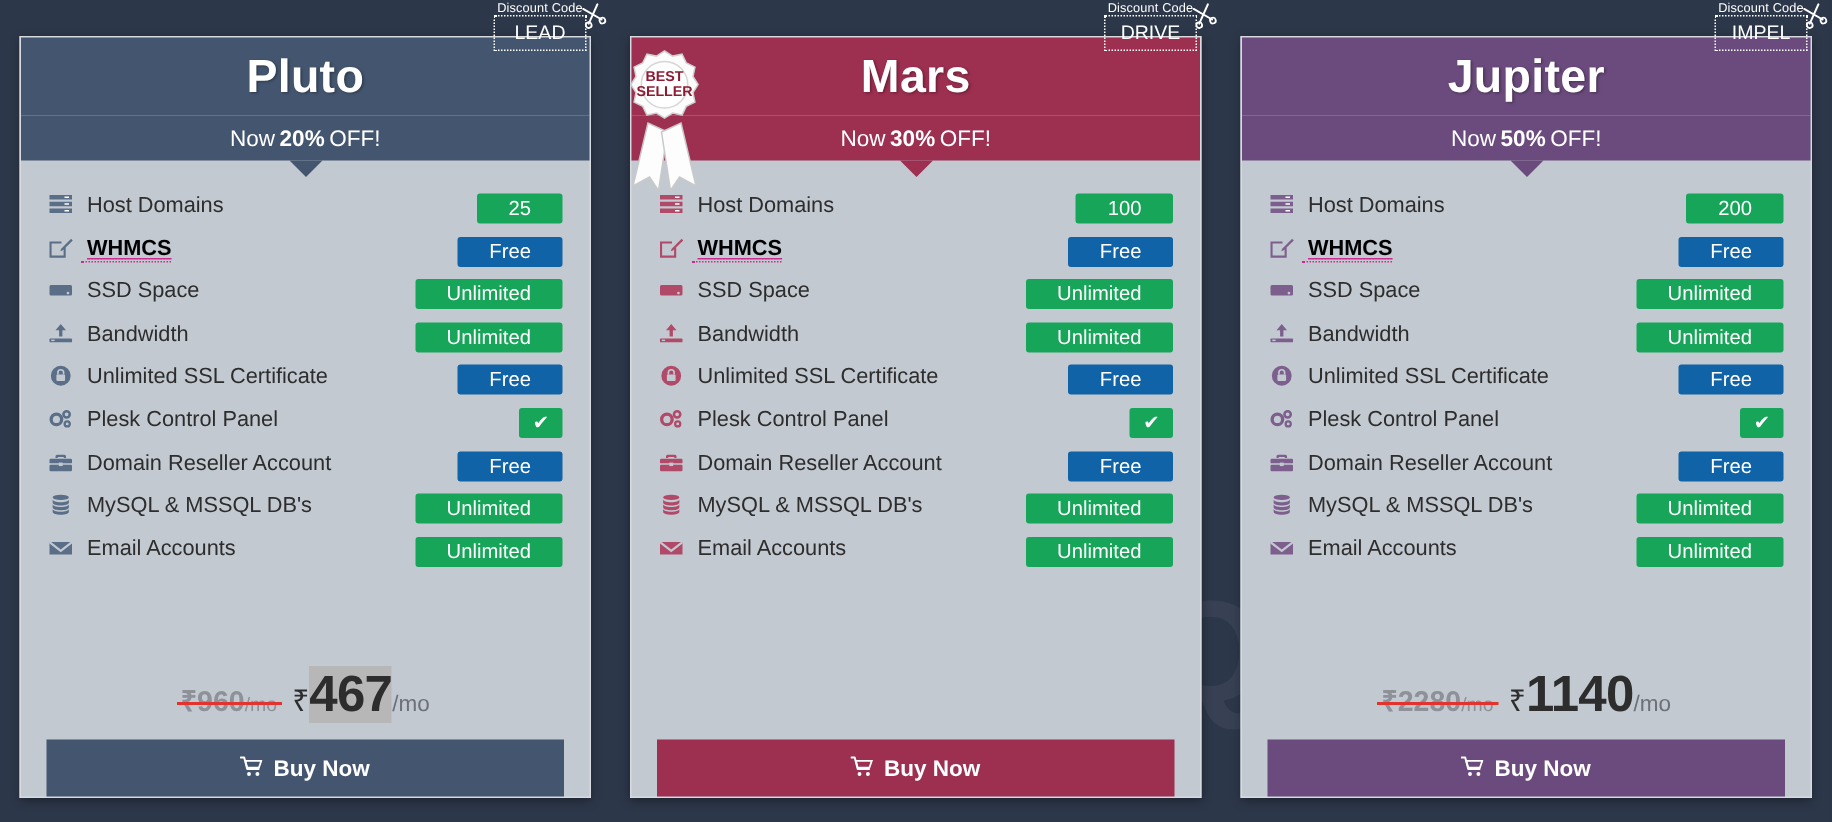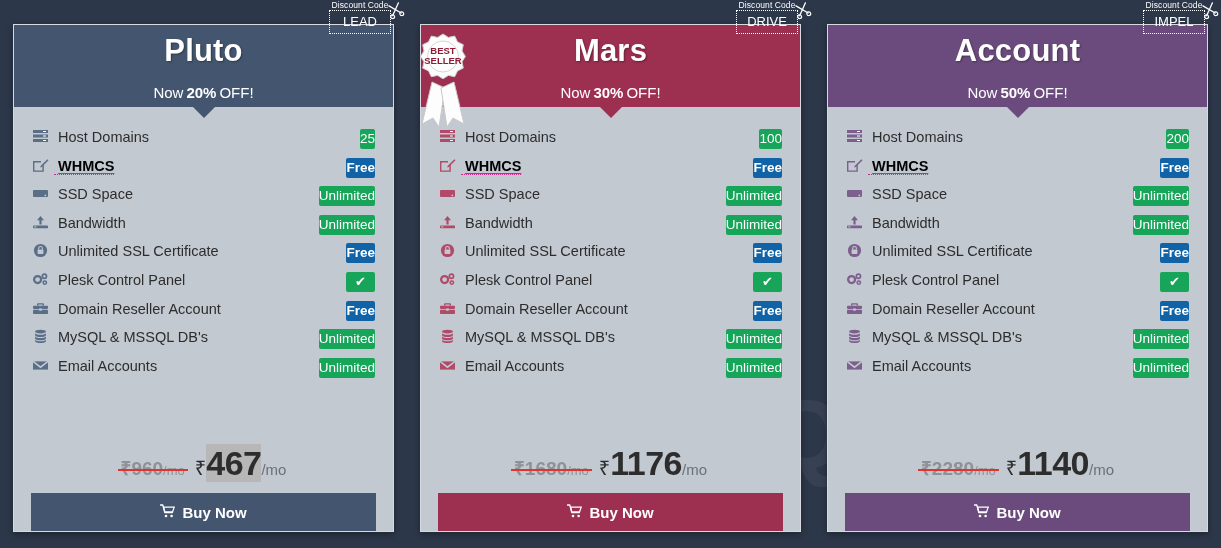--- a/index.html
+++ b/index.html
@@ -182,26 +182,26 @@
     flex: none;
     text-decoration: underline;
     text-decoration-color: #cc2b8f;
     text-underline-offset: 2px;
   }
   .fspacer { flex: 1; }
   .badge {
     color: #ffffff;
     font-size: 13.5px;
     line-height: 17px;
-    padding: 1px 0 2px;
+    padding: 1px 21px 2px;
     border-radius: 2px;
     white-space: nowrap;
   }
   .badge.green { background: #17a559; }
-  .badge.blue  { background: #1063a6; font-weight: bold; }
+  .badge.blue  { background: #1063a6; }
   .badge.check {
     background: #17a559;
     padding: 1px 9px 2px;
     font-size: 13px;
   }
 
   
   .price-row {
     display: flex;
     align-items: baseline;
@@ -546,29 +546,20 @@
               <svg width="17" height="15" viewBox="0 0 17 15">
                 <path d="M1 3.4 h15 v8.2 H1 z" fill="#b04a68"></path>
                 <path d="M1 3.4 L8.5 9.2 16 3.4" stroke="#c3c9d1" stroke-width="1.5" fill="none"></path>
               </svg>
             </span>
         <span class="fname">Email Accounts</span>
 
         <span class="badge green">Unlimited</span>
       </div>
         </div>
-    <div class="price-row">
-      <span class="old-price">
-        <span>₹</span><span>1680</span><span class="per">/mo</span>
-        <span class="strike"></span>
-      </span>
-      <span class="new-price">
-        <span class="rupee">₹</span><span class="amt ">1176</span><span class="per">/mo</span>
-      </span>
-    </div>
     <div class="buy-wrap">
       <button class="buy" style="background:#9d2f51">
         <span class="cart"><svg width="15" height="14" viewBox="0 0 15 14">
                 <path d="M0.5 1 h2.3 l2 7.6 h7.6" stroke="#fff" stroke-width="1.3" fill="none" stroke-linecap="round" stroke-linejoin="round"></path>
                 <path d="M3.6 3.2 h10.6 l-1.6 4.6 H4.8 z" fill="none" stroke="#fff" stroke-width="1.2"></path>
                 <circle cx="6" cy="12" r="1.3" fill="#fff"></circle>
                 <circle cx="11.6" cy="12" r="1.3" fill="#fff"></circle>
               </svg></span>
         <span>Buy Now</span>
       </button>
@@ -579,21 +570,21 @@
   <div class="coupon">
     <div class="coupon-label">Discount Code</div>
     <div class="coupon-box">IMPEL</div>
     <span class="scissors"><svg width="16" height="16" viewBox="0 0 16 16">
             <path d="M3 2 L12.5 12.5 M13 2 L3.5 12.5" stroke="#fff" stroke-width="1.3" fill="none" stroke-linecap="round"></path>
             <circle cx="3.2" cy="13.4" r="1.9" fill="none" stroke="#fff" stroke-width="1.2"></circle>
             <circle cx="12.8" cy="13.4" r="1.9" fill="none" stroke="#fff" stroke-width="1.2"></circle>
           </svg></span>
   </div>
       <div class="card">
-    <div class="card-head" style="background:#6b4b7d">Account</div>
+    <div class="card-head" style="background:#6b4b7d">Jupiter</div>
     <div class="card-sub" style="background:#6b4b7d">
       <span>Now</span>
       <b>50%</b>
       <span>OFF!</span>
       <span class="notch" style="border-top:11px solid #6b4b7d"></span>
     </div>
     <div class="features">
           <div class="frow">
         <span class="ficon">
               <svg width="17" height="15" viewBox="0 0 17 15">

